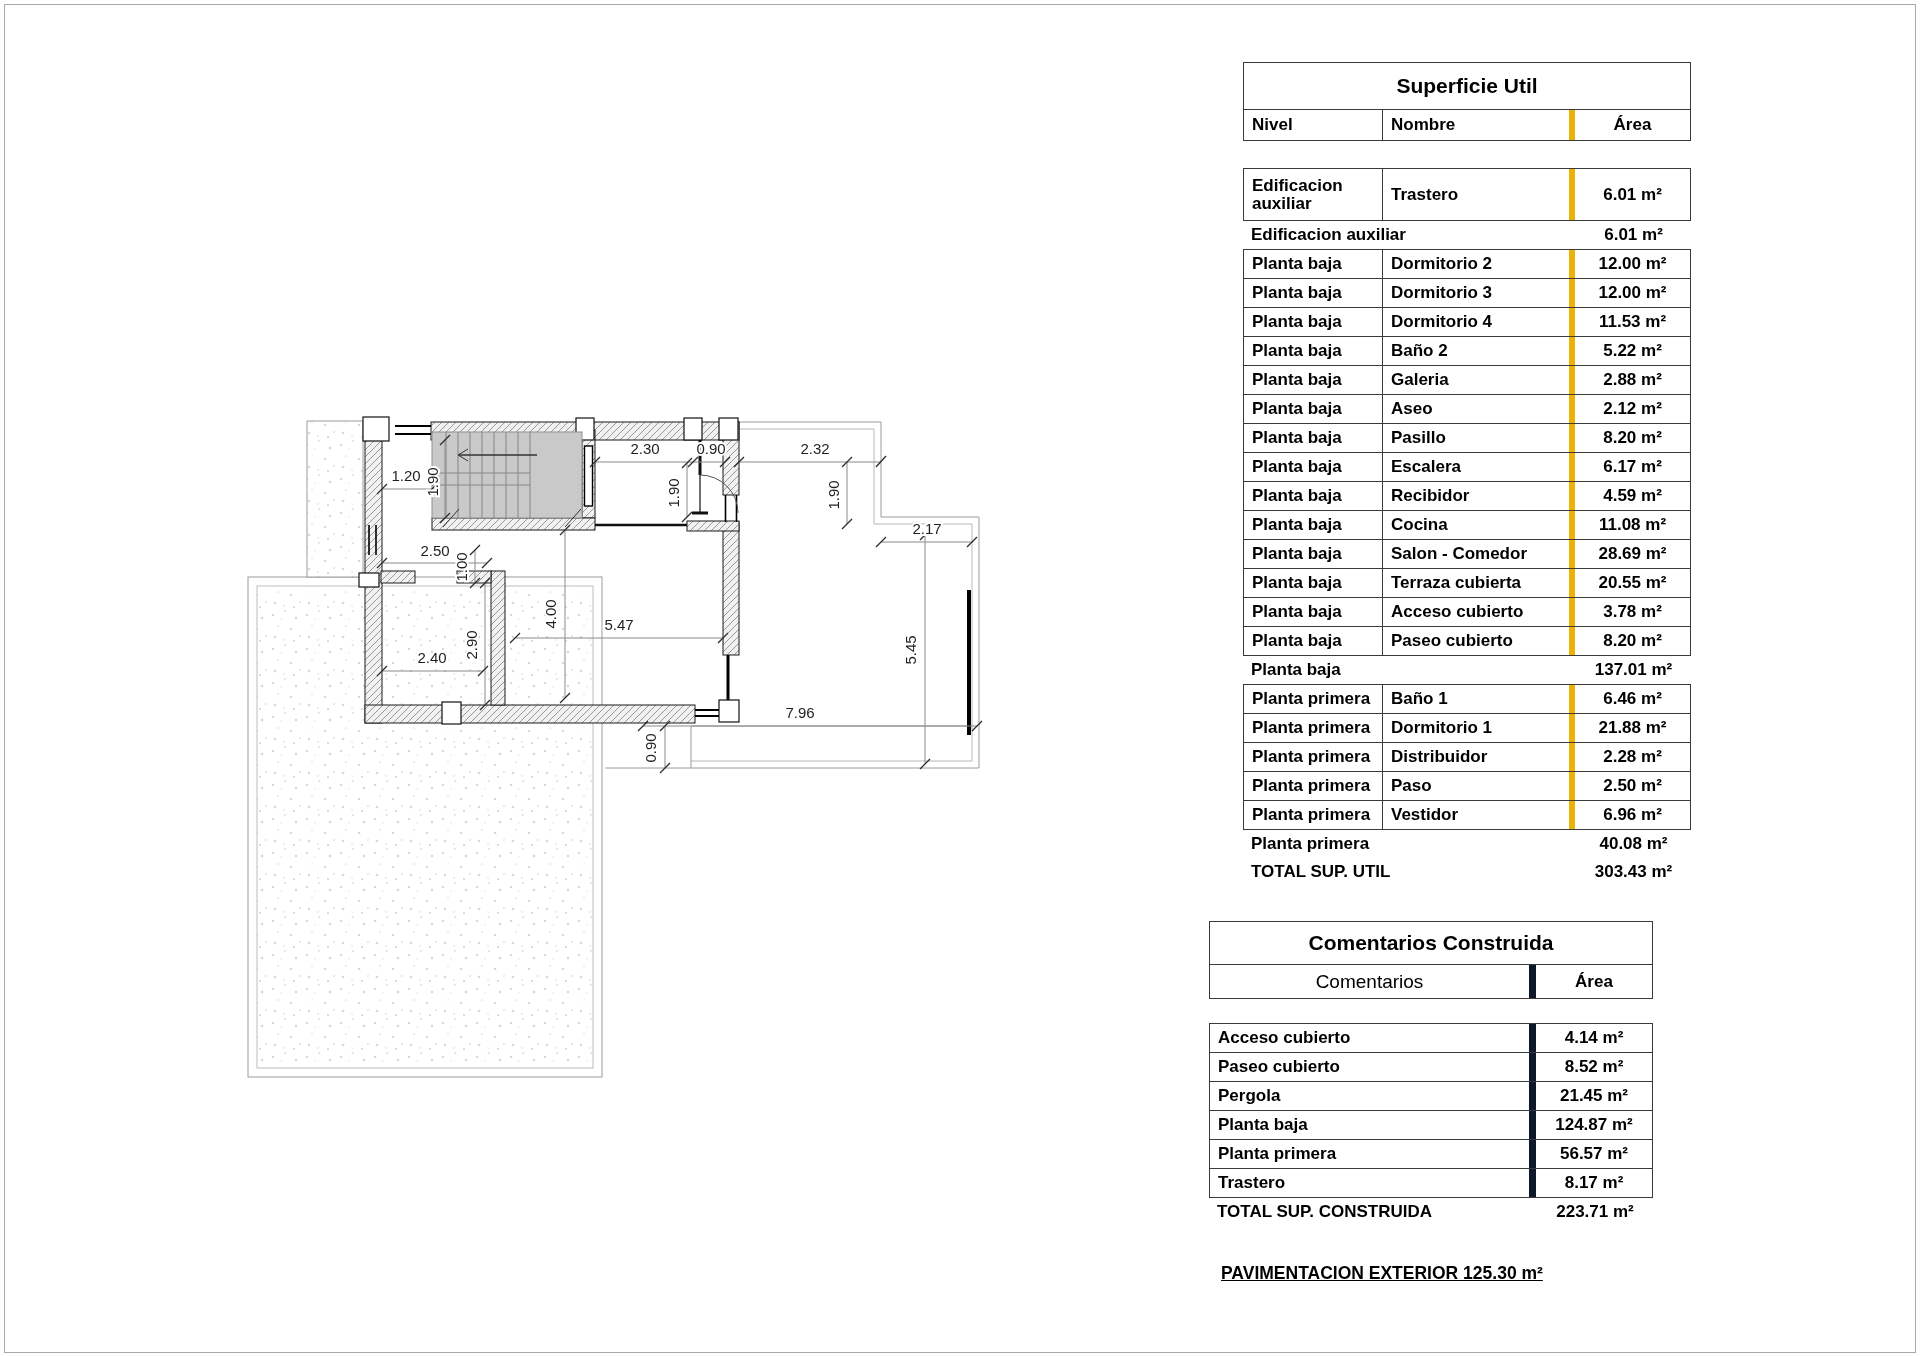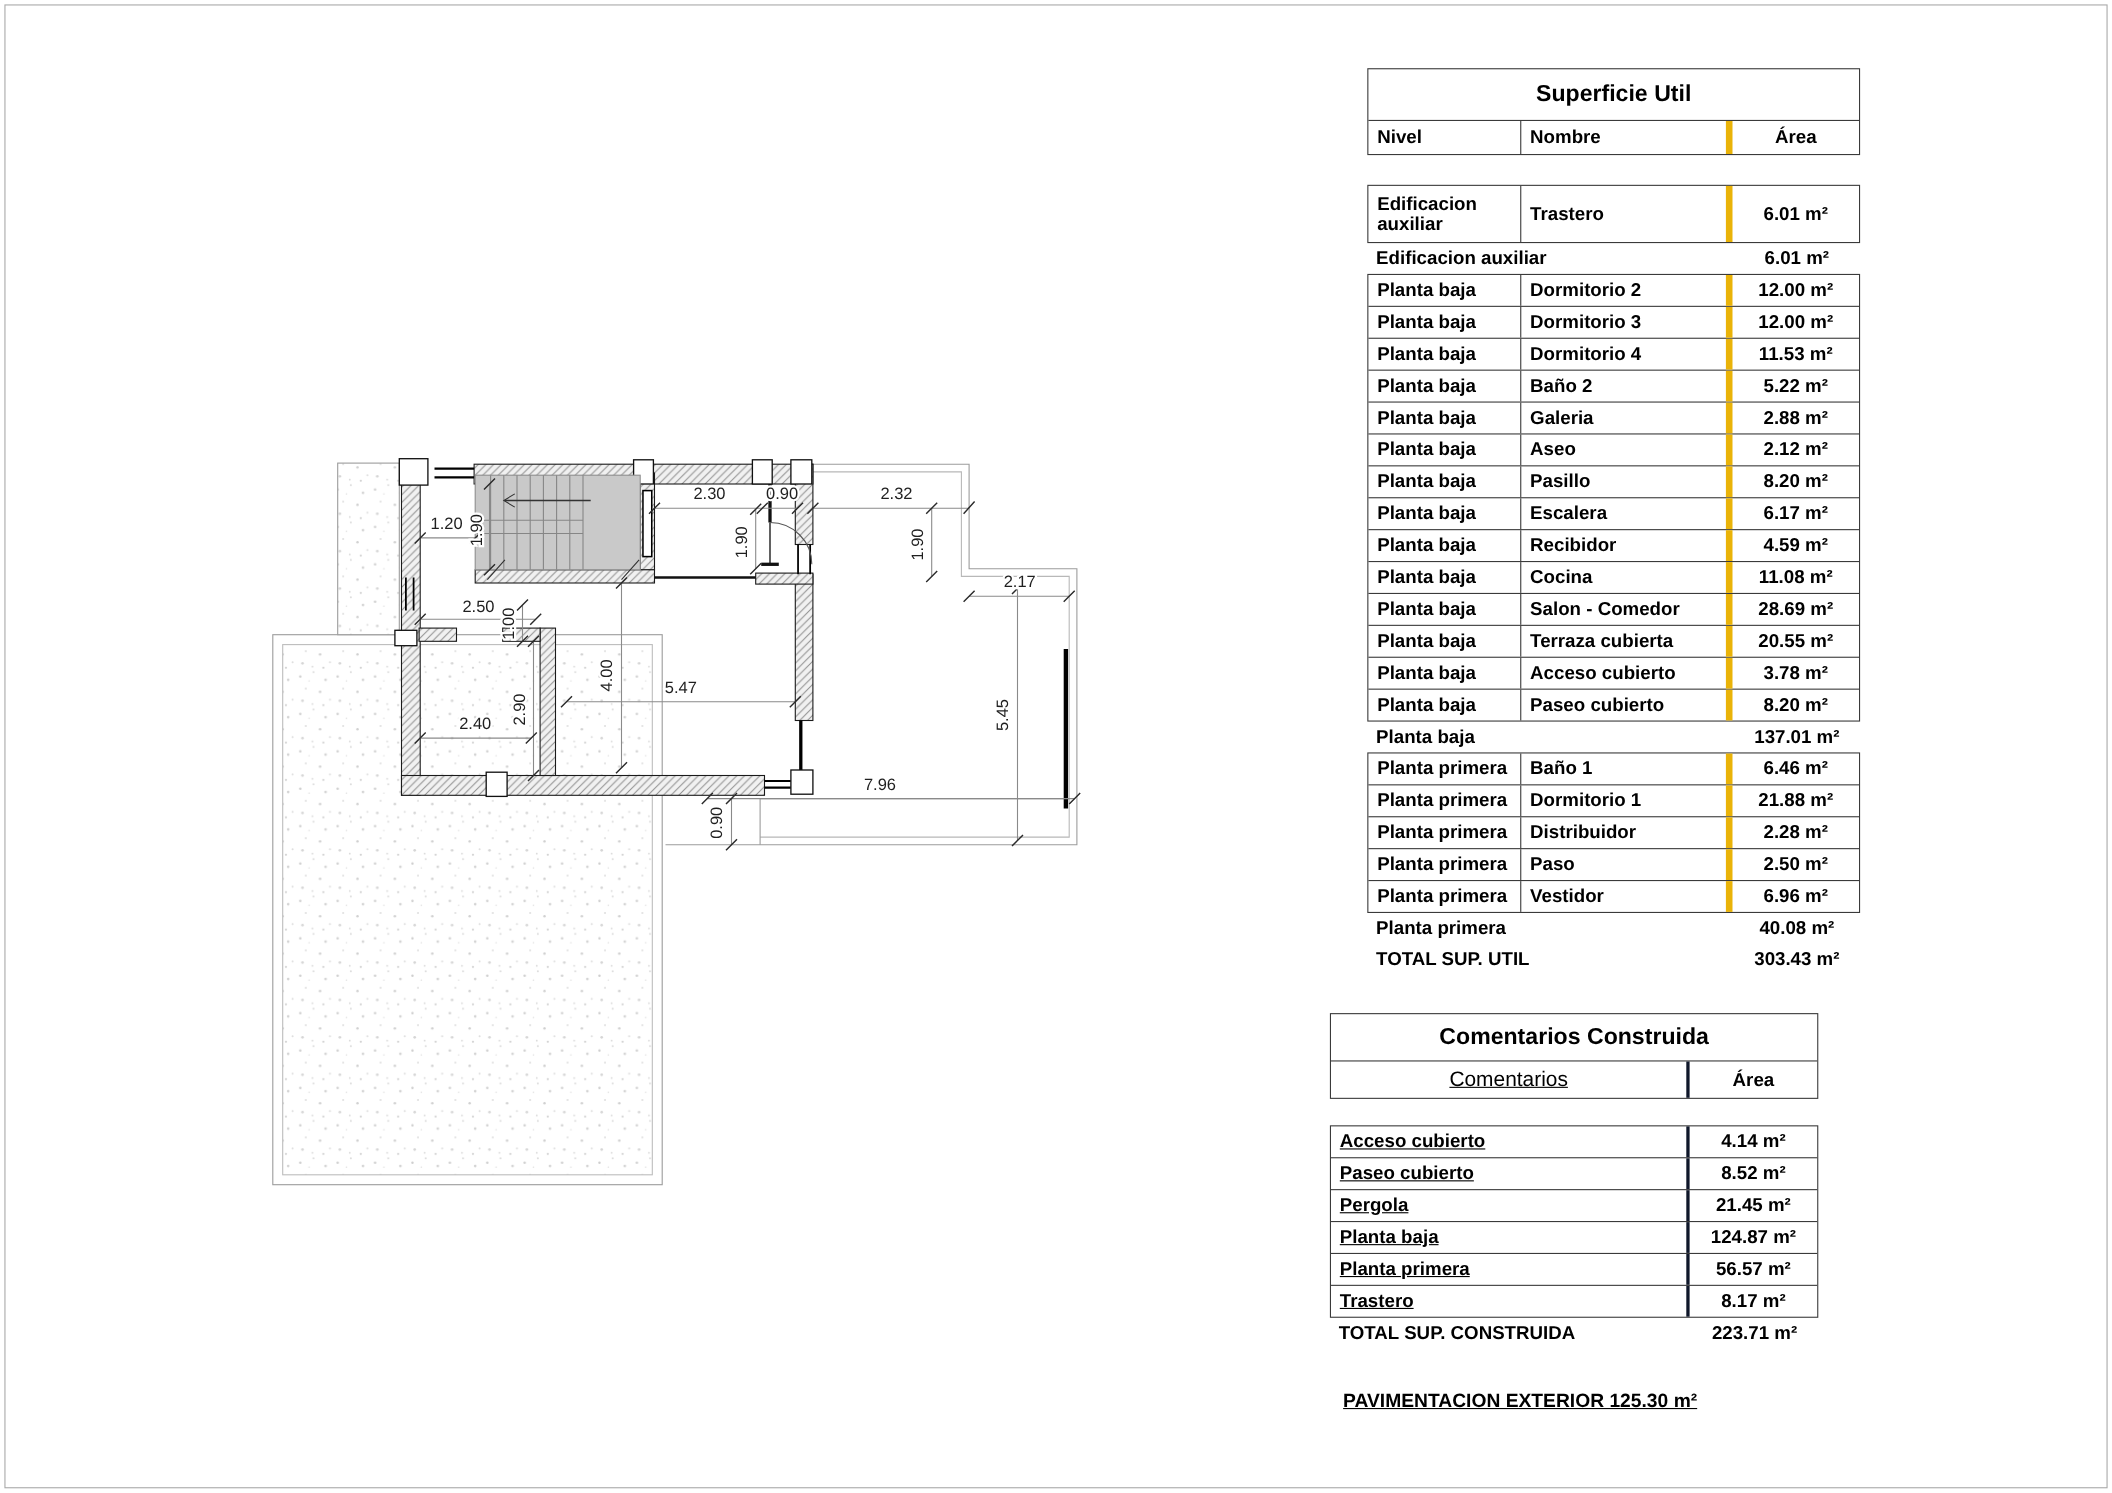--- a/index.html
+++ b/index.html
@@ -22,22 +22,22 @@
   .t-title { height:46px; display:flex; align-items:center; justify-content:center;
     font-weight:bold; font-size:21px; border-bottom:1px solid #3a3a3a; }
   .t2 .t-title { height:42px; }
   .cols { display:flex; height:30px; font-weight:bold; font-size:17px; }
   .t2 .cols { height:33px; }
   .cell { display:flex; align-items:center; }
   .pl { padding-left:8px; }
   .c-nivel  { width:130px; border-right:1px solid #3a3a3a; }
   .c-nombre { flex:1; border-right:6px solid #eab308; }
   .c-area   { width:115px; justify-content:center; }
-  .t2 .c-com  { flex:1; border-right:3px solid #0f172a; justify-content:center;
-                font-weight:normal; font-size:19px;text-decoration:underline; }
+  .t2 .c-com  { flex:1; border-right:7px solid #0f172a; justify-content:center;
+                font-weight:normal; font-size:19px; }
   .t2 .c-area { width:116px; }
   .rows .row { display:flex; height:28px; font-weight:bold; font-size:17px; }
   .rows .row + .row { border-top:1px solid #3a3a3a; }
   .rows .row.tall { height:51px; }
   .row .c-nivel, .row .c-nombre { line-height:1.05; }
   .gap { height:27px; }
   .gap-sm { height:24px; }
   .sumrow { display:flex; height:28px; font-weight:bold; font-size:17px;
     align-items:center; }
   .sumrow .s-label { flex:1; padding-left:8px; }

